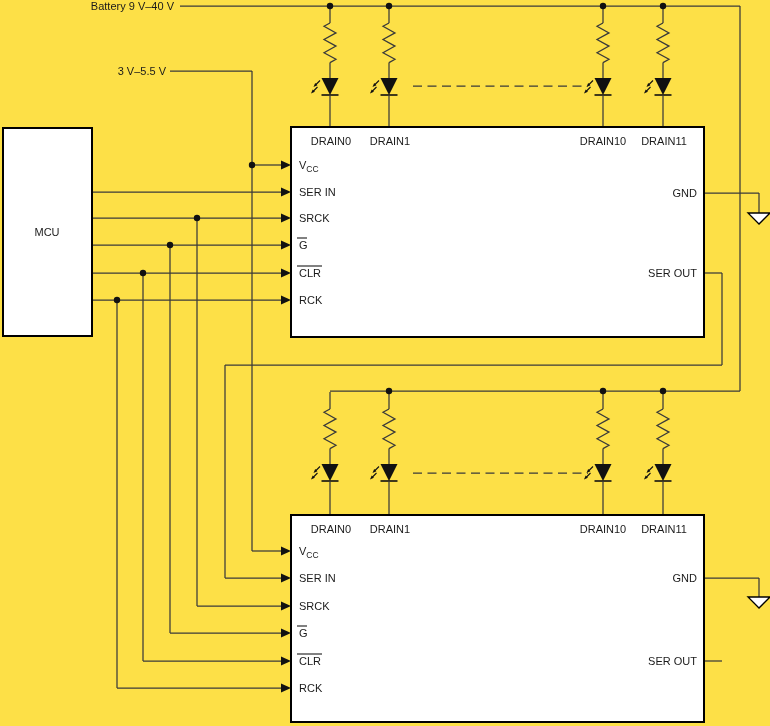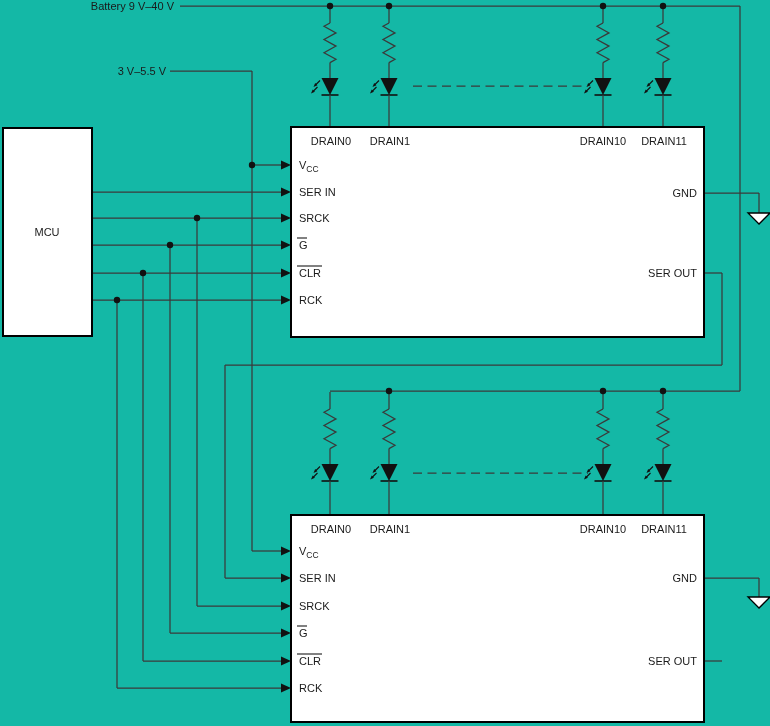--- a/index.html
+++ b/index.html
@@ -3,21 +3,21 @@
 <meta charset="utf-8">
 <style>
   html, body {
     margin: 0;
     padding: 0;
     background: #ffffff;
   }
   #stage {
     width: 770px;
     height: 726px;
-    background: #14b8a6;
+    background: #fde047;
     position: relative;
   }
   svg { display: block; }
   svg text {
     font-family: "Liberation Sans", "DejaVu Sans", sans-serif;
     font-size: 11px;
     fill: #1a1a1a;
   }
   .sub { font-size: 8.5px; }
   .w    { stroke: #3a3a3a; stroke-width: 1.25; fill: none; }

